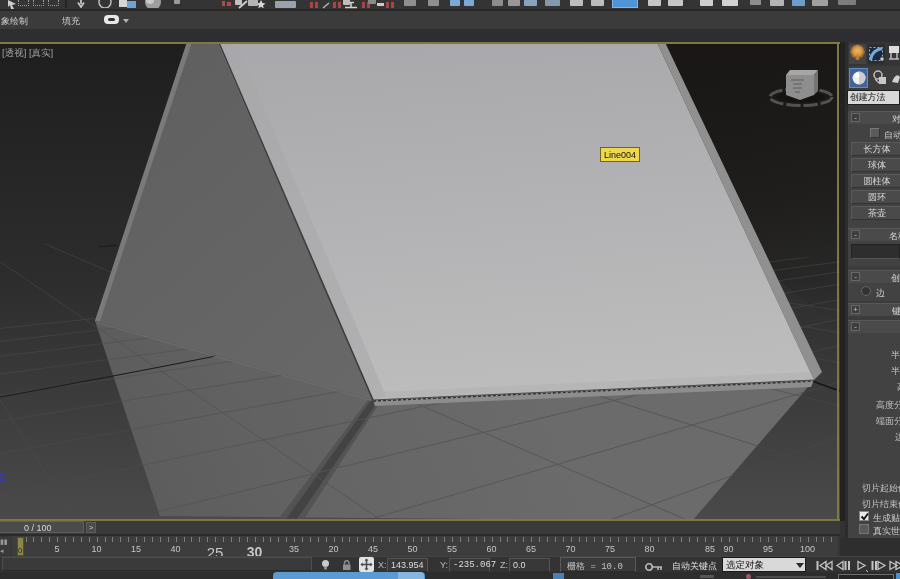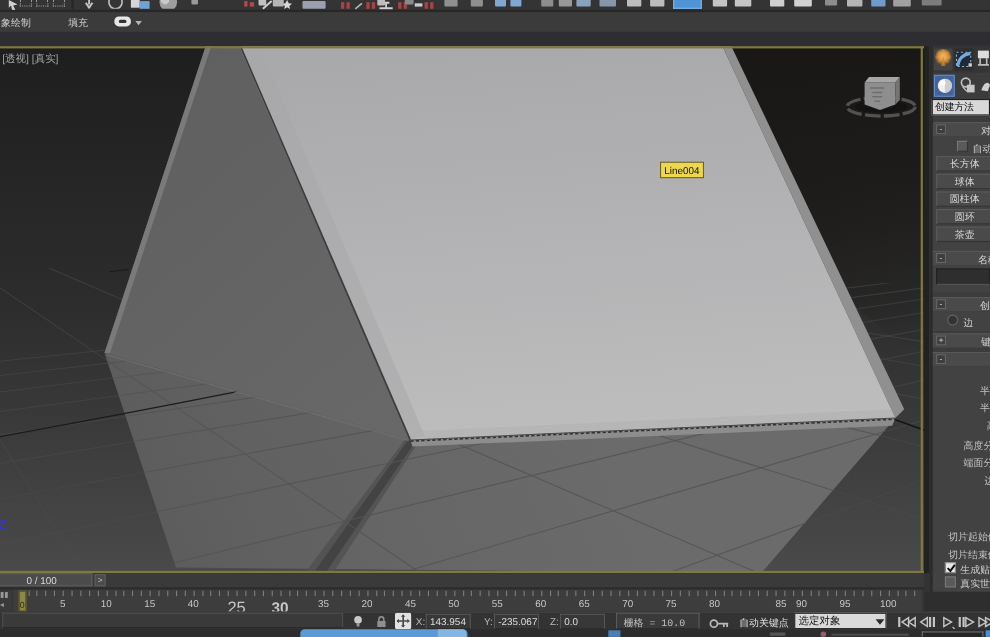--- a/index.html
+++ b/index.html
@@ -482,21 +482,21 @@
       </svg>
 
     <svg class="abs" style="left:359px;top:557px;" width="15" height="15">
         <rect x="0" y="0" width="15" height="15" rx="2" fill="#e2e2e2"></rect>
         <path d="M7.5,2 L7.5,13 M2,7.5 L13,7.5" stroke="#4a4a4a" stroke-width="1.5"></path>
         <path d="M7.5,1.5 l-2,2.2 h4 z M7.5,13.5 l-2,-2.2 h4 z M1.5,7.5 l2.2,-2 v4 z M13.5,7.5 l-2.2,-2 v4 z" fill="#4a4a4a"></path>
       </svg>
     <div class="abs txt" style="left:378px;top:560px;color:#bbb;">X:</div>
     <div class="abs sfield" style="left:387px;top:558px;width:41px;">143.954</div>
     <div class="abs txt" style="left:440px;top:560px;color:#bbb;">Y:</div>
-    <div class="abs sfield" style="left:449px;top:558px;width:41px;">-235.067</div>
+    <div class="abs sfield" style="left:449px;top:558px;width:41px;font-family:Liberation Mono, monospace;">-235.067</div>
     <div class="abs txt" style="left:500px;top:560px;color:#bbb;">Z:</div>
     <div class="abs sfield" style="left:509px;top:558px;width:41px;">0.0</div>
     <div class="abs" style="left:560px;top:557px;width:76px;height:15px;background:#3a3a3a;border:1px solid #5a5a5a;border-bottom-color:#2c2c2c;box-sizing:border-box;"></div>
     <div class="abs txt" style="left:567px;top:560px;color:#c0c0c0;font-family:Liberation Mono, monospace;">栅格 = 10.0</div>
 
     <svg class="abs" style="left:644px;top:562px;" width="20" height="10">
         <circle cx="5" cy="5" r="3.2" fill="none" stroke="#b8b8b8" stroke-width="1.6"></circle>
         <path d="M8,5 h10 M14,5 v3 M17,5 v3" stroke="#b8b8b8" stroke-width="1.6"></path>
       </svg>
     <div class="abs txt" style="left:672px;top:560px;color:#e0e0e0;">自动关键点</div>

